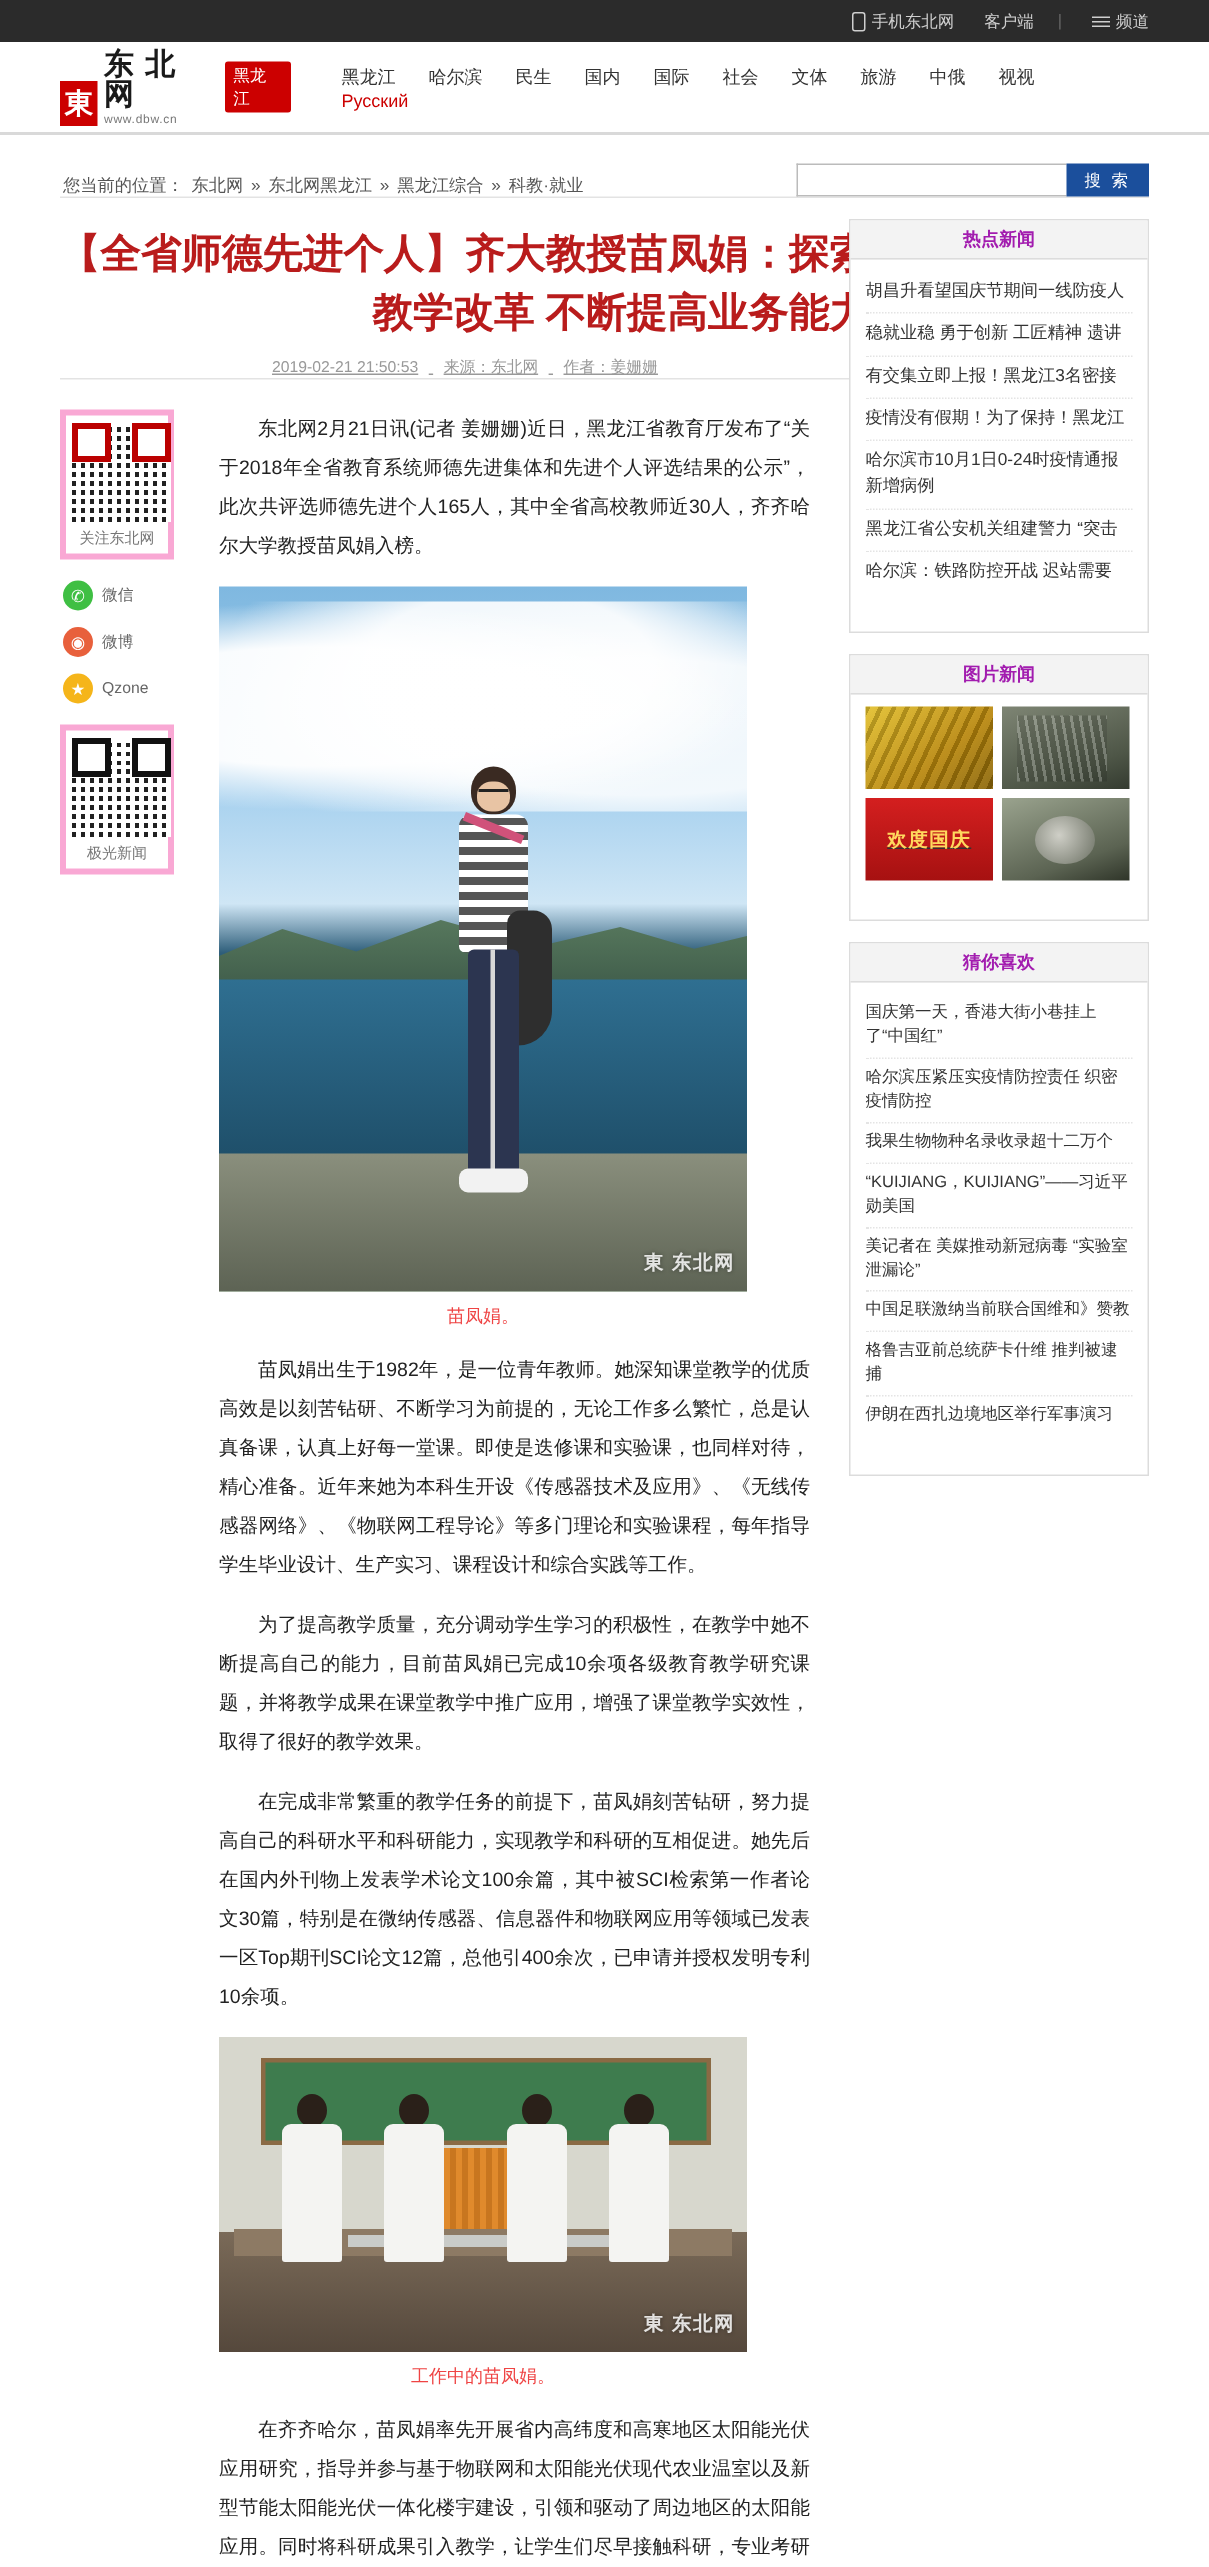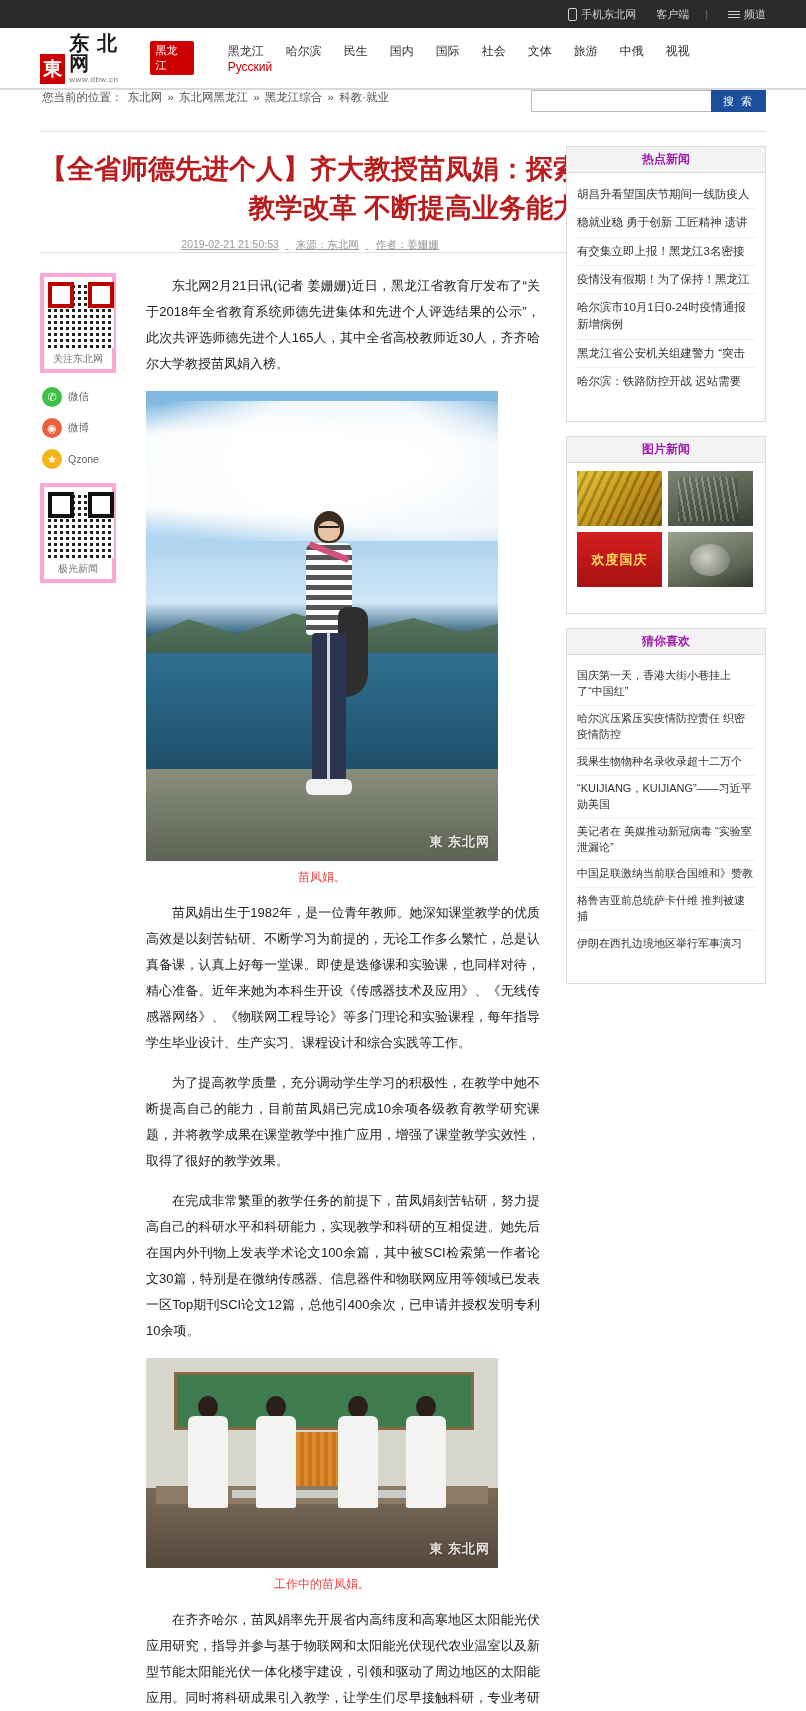--- a/index.html
+++ b/index.html
@@ -94,21 +94,21 @@
     cursor: pointer;
   }
   .mainnav a.rus { color: #c00; }
 
   
   .crumbrow {
     width: 726px;
     margin: 0 auto;
     height: 42px;
     display: flex;
-    align-items: flex-start;
+    align-items: flex-end;
     justify-content: space-between;
     font-size: 11.5px;
     color: #555;
     border-bottom: 1px solid #e3e3e3;
   }
   .crumbrow .crumbs span { margin: 0 2px; }
   .crumbrow .crumbs a { color: #555; text-decoration: none; cursor: pointer;}
   .searchbox { display: flex; }
   .searchbox input {
     width: 180px; height: 22px;
@@ -295,21 +295,21 @@
     color: #333;
     line-height: 1.5;
     padding: 5px 0;
     border-bottom: 1px dotted #e4e4e4;
     cursor: pointer;
   }
   .hotlist { margin:0; padding:0; }
   .hotlist li:last-child { border-bottom: none; }
 
   .picgrid { display:flex; flex-wrap: wrap; gap: 6px; }
-  .pic { width: 85px; height: 55px; position: relative; overflow: hidden; }
+  .pic { width: 85px; height: 55px; position: relative; overflow: hidden; text-decoration: underline; }
   .pic1 { background: linear-gradient(140deg,#e3c02c,#b8860b 60%,#8a6508); }
   .pic1::after{content:"";position:absolute;inset:0;background:repeating-linear-gradient(115deg,rgba(0,0,0,.18) 0 3px,rgba(255,255,255,.08) 3px 8px);}
   .pic2 { background: linear-gradient(160deg,#7e8574,#4e5647 70%,#343b30); }
   .pic2::after{content:"";position:absolute;left:10px;top:6px;width:60px;height:44px;background:repeating-linear-gradient(80deg,rgba(255,255,255,.22) 0 2px,rgba(0,0,0,.12) 2px 6px);}
   .pic3 { background: linear-gradient(#d41f1f,#a61111); display:flex;align-items:center;justify-content:center;}
   .pic3 .t { color:#ffd85e; font-size:13px; font-weight:bold; letter-spacing:1px;}
   .pic4 { background: linear-gradient(160deg,#9aa38e,#5b6352 70%,#2f3529); }
   .pic4::after{content:"";position:absolute;left:22px;top:12px;width:40px;height:32px;border-radius:50%;background:radial-gradient(circle at 40% 40%,#cfcfc7,#6a6f62);}
 
   .guesslist li {

